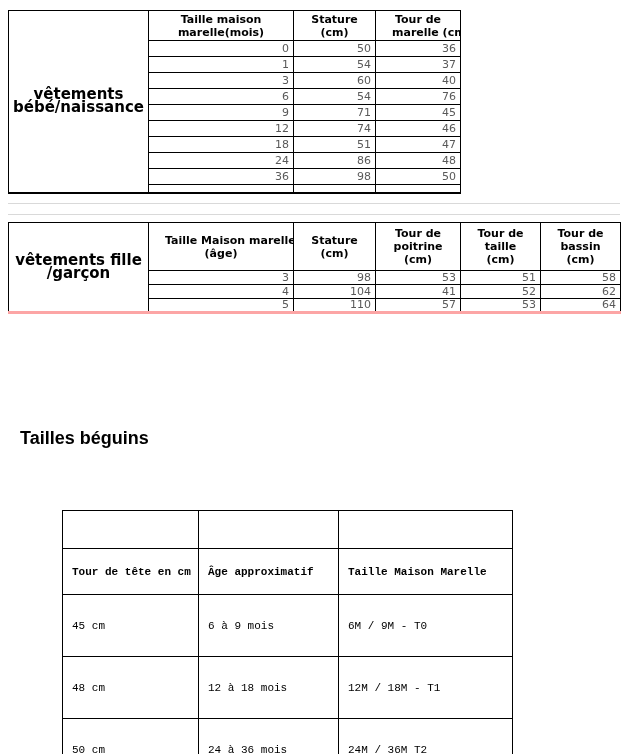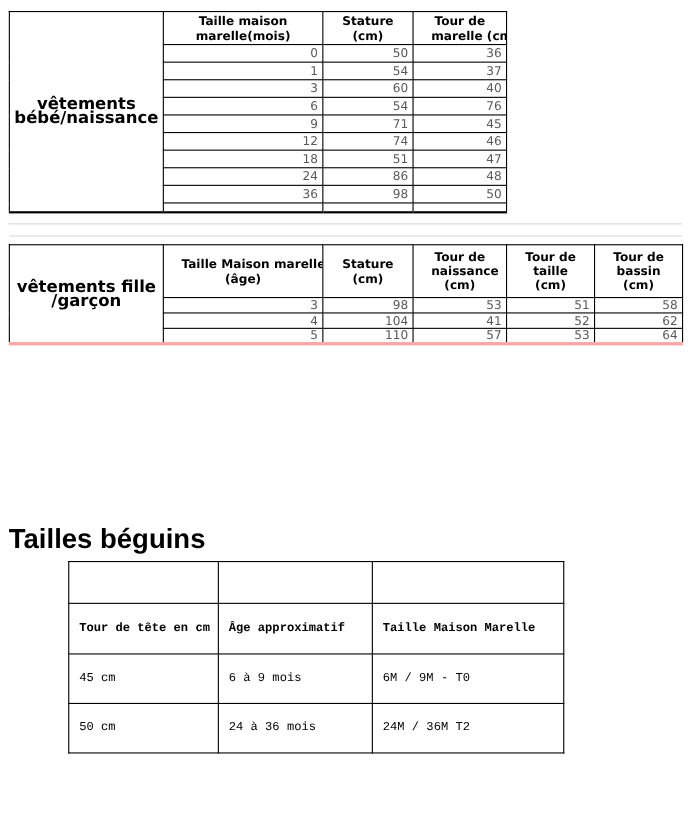--- a/index.html
+++ b/index.html
@@ -58,26 +58,25 @@
     position:absolute;
     left:8px; width:612px; height:1px;
     background:#d9d9d9;
   }
   .gl-1 { top:203px; }
   .gl-2 { top:214px; }
 
   
   .heading {
     position:absolute;
-    left:8px; top:428px;
+    left:20px; top:428px;
     font-family:"Liberation Sans", sans-serif;
-    font-size:25px;
+    font-size:18px;
     font-weight:bold;
     color:#000;
-    margin-top:48px;
   }
 
   
   table.word {
     position:absolute;
     left:62px; top:510px;
     border-collapse:collapse;
     table-layout:fixed;
     font-family:Liberation Mono, monospace;
   }
@@ -85,21 +84,21 @@
     border:1px solid #000;
     font-size:11px;
     color:#000;
     padding-left:9px;
     vertical-align:middle;
     overflow:hidden;
     white-space:nowrap;
   }
   table.word tr.empty td { height:38px; }
   table.word tr.hdr td { height:46px; font-weight:bold; }
-  table.word tr.data td { height:45px; }
+  table.word tr.data td { height:62px; }
 </style>
 </head>
 <body>
 
 <div class="page">
 
   <table class="xl t1">
     <colgroup>
       <col style="width:140px">
         <col style="width:145px">
@@ -199,21 +198,21 @@
         <th>
           <div>Taille Maison marelle</div>
           <div>(âge)</div>
         </th>
         <th>
           <div>Stature</div>
           <div>(cm)</div>
         </th>
         <th>
           <div>Tour de</div>
-          <div>naissance</div>
+          <div>poitrine</div>
           <div>(cm)</div>
         </th>
         <th>
           <div>Tour de</div>
           <div>taille</div>
           <div>(cm)</div>
         </th>
         <th>
           <div>Tour de</div>
           <div>bassin</div>
@@ -262,20 +261,25 @@
         <td>Tour de tête en cm</td>
         <td>Âge approximatif</td>
         <td>Taille Maison Marelle</td>
       </tr>
       <tr class="data">
         <td>45 cm</td>
         <td>6 à 9 mois</td>
         <td>6M / 9M - T0</td>
       </tr>
       <tr class="data">
+        <td>48 cm</td>
+        <td>12 à 18 mois</td>
+        <td>12M / 18M - T1</td>
+      </tr>
+      <tr class="data">
         <td>50 cm</td>
         <td>24 à 36 mois</td>
         <td>24M / 36M T2</td>
       </tr>
     </tbody>
   </table>
 
 </div>
 
 </body></html>

